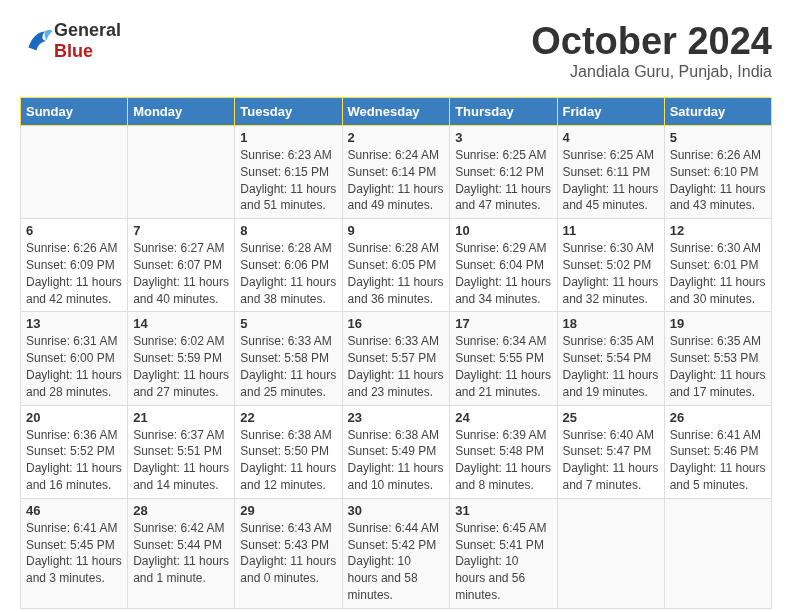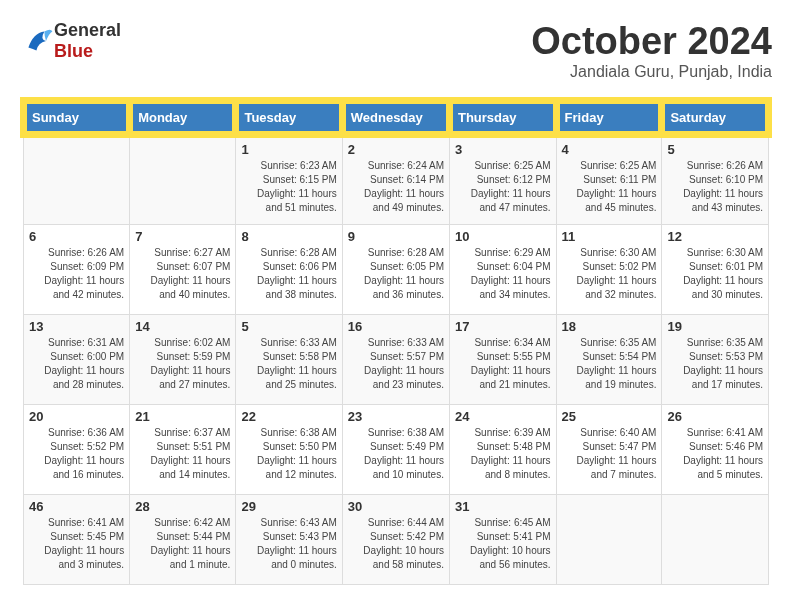--- a/index.html
+++ b/index.html
@@ -48,45 +48,44 @@
     }
     thead tr {
       background-color: #3a7ebf;
       color: white;
     }
     thead th {
       padding: 6px 5px;
       text-align: left;
       font-size: 13px;
       font-weight: bold;
-      border: 7px solid #fde047;
+      border: 1px solid #fde047;
     }
     tbody tr {
       vertical-align: top;
     }
     tbody td {
       border: 1px solid #ddd;
       padding: 4px 5px;
       font-size: 10.5px;
       color: #333;
       min-height: 80px;
       height: 90px;
       width: 108px;
     }
     .day-number {
       font-size: 13px;
       font-weight: bold;
       display: block;
       margin-bottom: 2px;
     }
     .day-info {
-      font-size: 10px;
+      font-size: 12px;
       color: #444;
       line-height: 1.4;
-      text-align: right;
     }
     tbody tr:nth-child(odd) {
       background-color: #f9f9f9;
     }
     tbody tr:nth-child(even) {
       background-color: #fff;
     }
   </style>
 </head>
 <body>

